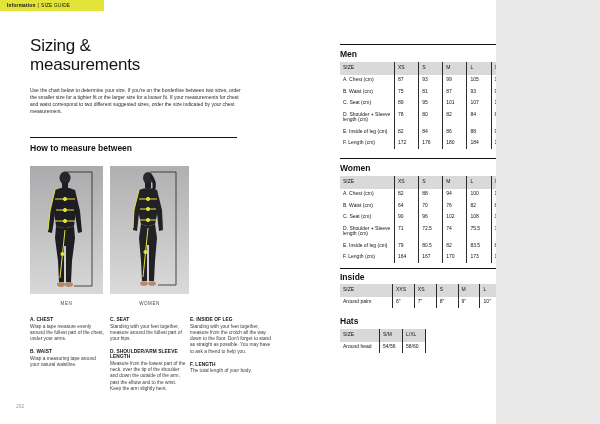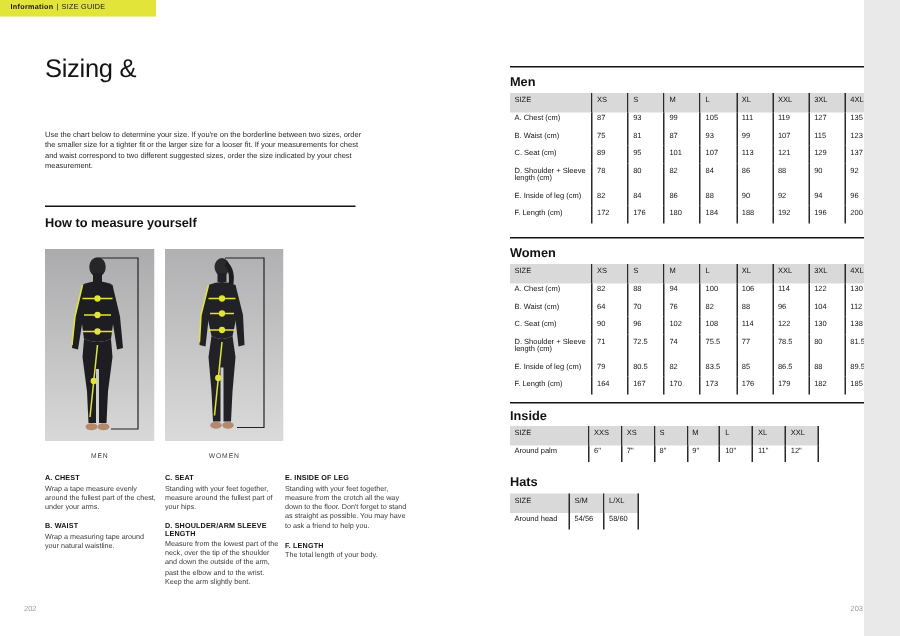--- a/index.html
+++ b/index.html
@@ -1,16 +1,16 @@
 <!DOCTYPE html>
 <html><head>
 <meta charset="utf-8">
 <style>
   html,body{margin:0;padding:0;background:#e9e9e9;}
-  #stage{position:relative;width:576px;height:424px;background:#ffffff;
+  #stage{position:relative;width:496px;height:424px;background:#ffffff;
          font-family:"Liberation Sans",sans-serif;overflow:hidden;color:#111;}
 
   
   .tag{position:absolute;left:0;top:0;width:104px;height:11px;background:#e3e43a;
        display:flex;align-items:center;padding-left:7px;box-sizing:border-box;
        font-size:4.8px;letter-spacing:.2px;color:#111;gap:2px;}
   .tag .cat{font-weight:700;}
 
   
   .title{position:absolute;left:30px;top:36px;font-size:17px;line-height:19px;
@@ -51,26 +51,27 @@
 <div id="stage">
 
   <div class="tag">
     <span class="cat">Information</span>
     <span>|</span>
     <span>SIZE GUIDE</span>
   </div>
 
   <div class="title">
     <div>Sizing &amp;</div>
+    <div>measurements</div>
   </div>
 
   <div class="intro">Use the chart below to determine your size. If you're on the borderline between two sizes, order the smaller size for a tighter fit or the larger size for a looser fit. If your measurements for chest and waist correspond to two different suggested sizes, order the size indicated by your chest measurement.</div>
 
   <div class="rule" style="left:30px;top:137px;width:207px;"></div>
-  <div class="howto">How to measure yourself</div>
+  <div class="howto">How to measure between</div>
 
   <div class="figwrap" style="left:30px;">
     <svg width="73" height="128" viewBox="0 0 73 128">
       <defs>
         <linearGradient id="bg1" x1="0" y1="0" x2="0" y2="1">
           <stop offset="0" stop-color="#ababad"></stop>
             <stop offset="1" stop-color="#d8d8d8"></stop>
         </linearGradient>
       </defs>
       <rect width="73" height="128" fill="url(#bg1)"></rect>

